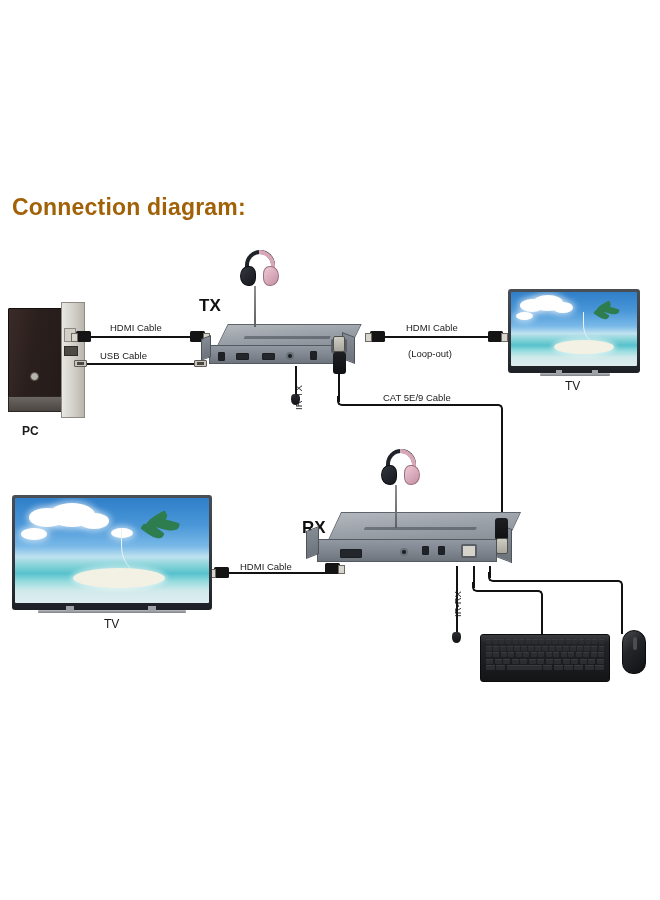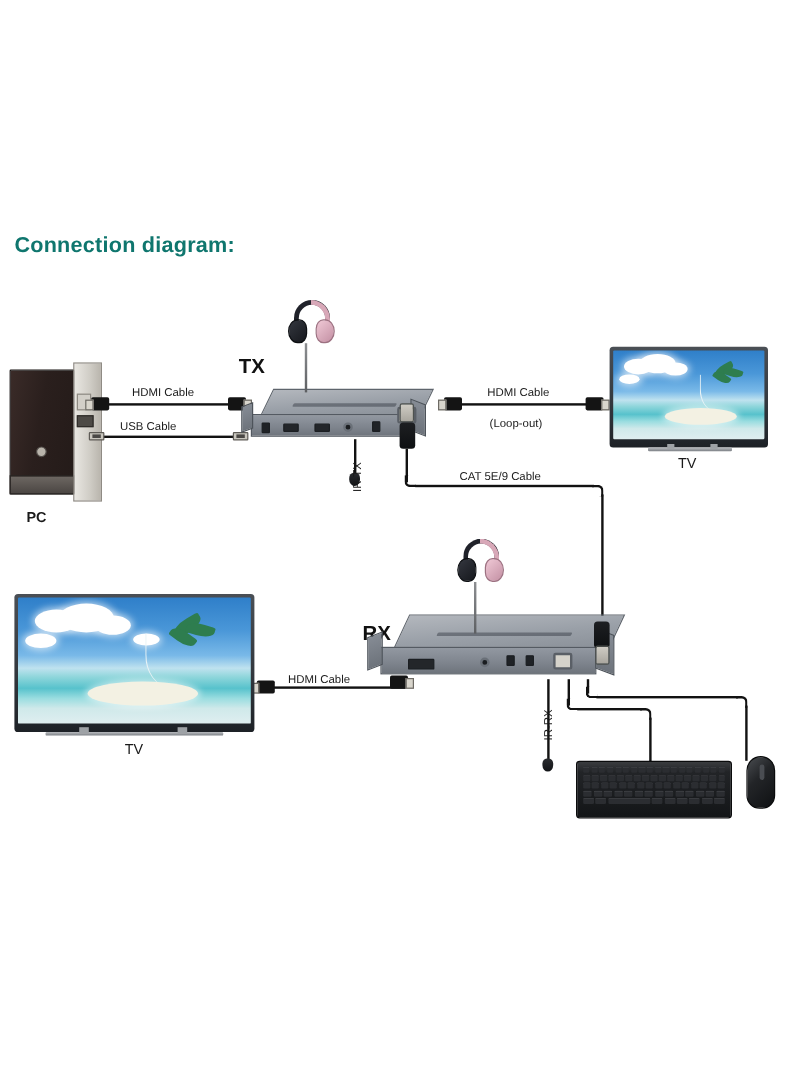--- a/index.html
+++ b/index.html
@@ -6,21 +6,21 @@
   html, body {
     width: 660px; height: 900px;
     background: #ffffff;
     font-family: "Liberation Sans", sans-serif;
     overflow: hidden;
   }
   #stage { position: relative; width: 660px; height: 900px; background: #fff; }
 
   #title {
     position: absolute; left: 12px; top: 194px;
-    font-size: 18px; font-weight: bold; color: #0f766e;
+    font-size: 23px; font-weight: bold; color: #a16207;
     letter-spacing: 0.2px; white-space: nowrap;
   }
 
   .lbl {
     position: absolute; font-size: 9.5px; color: #1a1a1a;
     white-space: nowrap; font-family: "Liberation Sans", sans-serif;
   }
   .lbl-big { font-size: 17px; font-weight: bold; color: #111; }
   .lbl-tv { font-size: 12px; color: #1a1a1a; }
   .lbl-rot { transform-origin: left top; transform: rotate(-90deg); }

